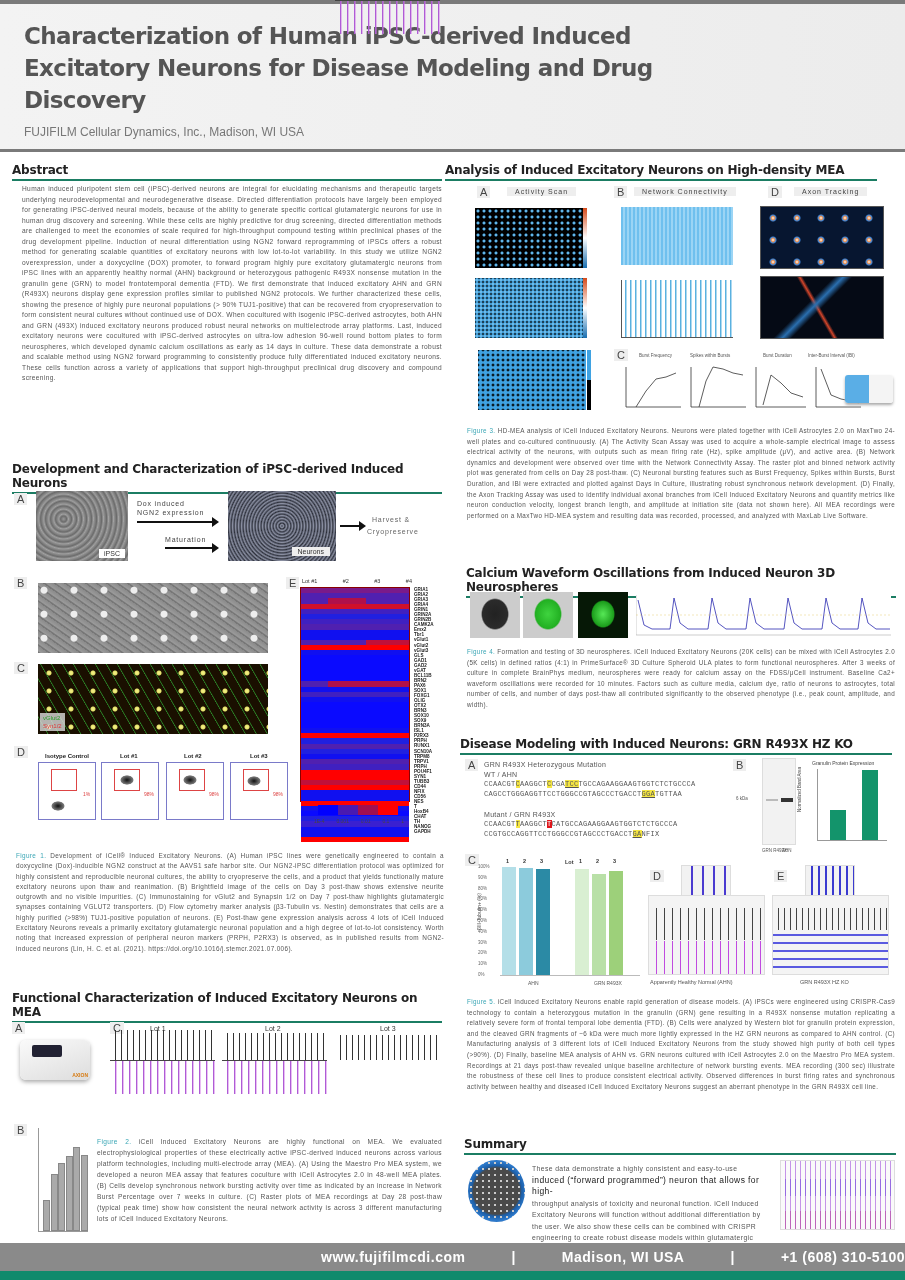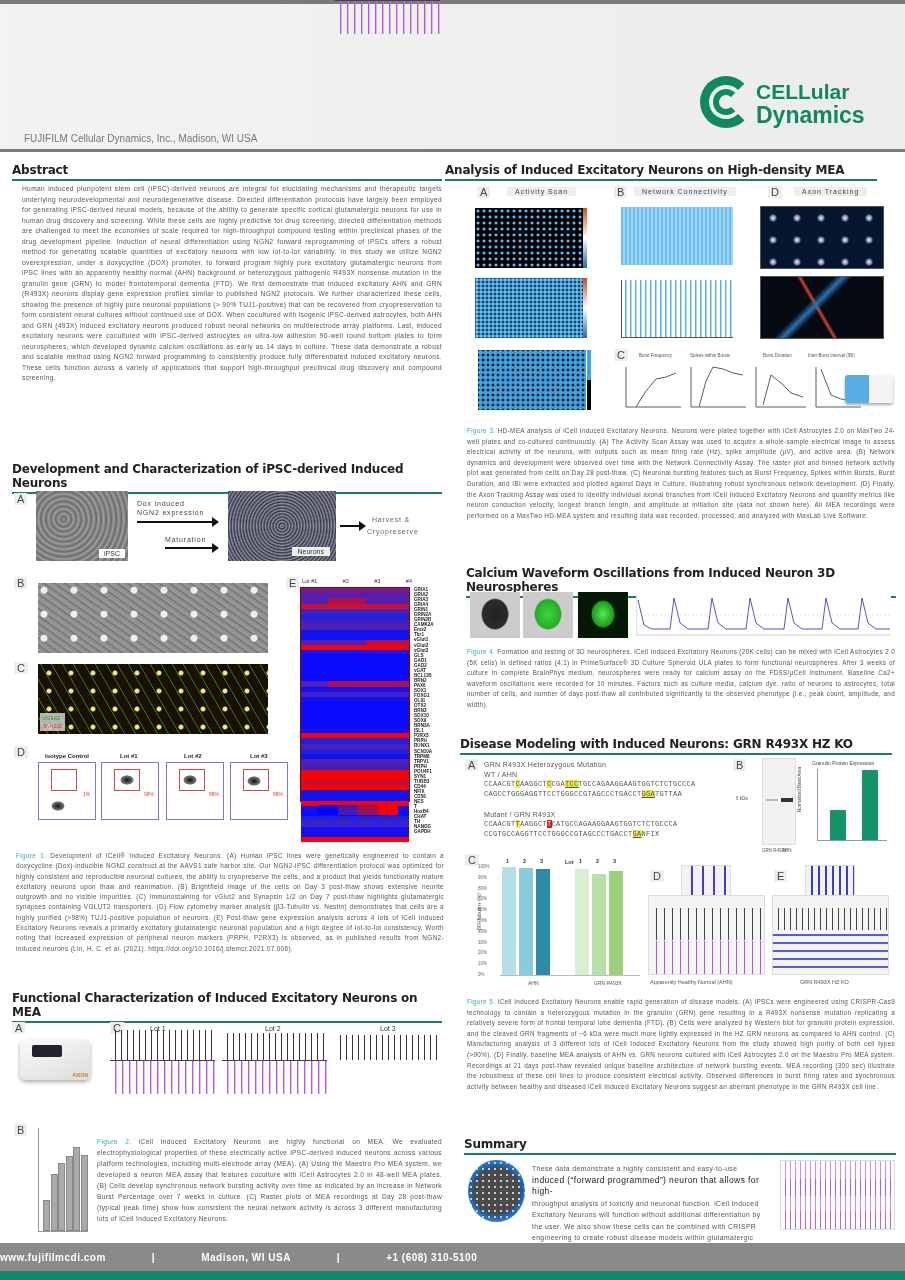--- a/index.html
+++ b/index.html
@@ -1,21 +1,21 @@
 <!DOCTYPE html>
 <html><head>
 <meta charset="utf-8">
 <style>
 *{box-sizing:border-box;margin:0;padding:0}
 body{width:905px;height:1280px;background:#fff;font-family:"Liberation Sans",sans-serif;color:#444;position:relative;overflow:hidden}
 .header{position:absolute;left:0;top:0;width:905px;height:152px;background:linear-gradient(90deg,#f3f3f3,#ececec);border-top:4px solid #7a7a7a;border-bottom:3px solid #7a7a7a}
 .title{position:absolute;left:24px;top:16px;width:650px;font-size:23px;font-weight:bold;color:#555;line-height:32px;font-family:"DejaVu Sans",sans-serif;letter-spacing:-0.6px}
 .authors{position:absolute;left:24px;top:88px;width:560px;font-size:12px;color:#333;line-height:22px}
 .authors u{text-decoration:underline}
-.affil{position:absolute;left:24px;top:129px;font-size:10px;color:#777}
+.affil{position:absolute;left:24px;top:121px;font-size:12px;color:#777}
 .logo-fuji{position:absolute;left:697px;top:30px;font-size:31px;font-weight:bold;color:#111;letter-spacing:1px;font-family:"DejaVu Sans",sans-serif}
 .logo-cd{position:absolute;left:700px;top:72px;width:180px;height:60px}
 .logo-cd .ring{position:absolute;left:0;top:0;width:52px;height:52px;border-radius:50%;border:9px solid #0f8a5f;border-right-color:transparent}
 .logo-cd .ring2{position:absolute;left:13px;top:13px;width:26px;height:26px;border-radius:50%;border:6px solid #0f8a5f;border-right-color:transparent}
 .logo-cd .t1{position:absolute;left:56px;top:4px;font-size:21px;font-weight:bold;color:#0f8a5f}
 .logo-cd .t2{position:absolute;left:56px;top:26px;font-size:23px;font-weight:bold;color:#0f8a5f}
 .sec-h{position:absolute;font-size:12px;font-weight:bold;color:#222;font-family:"DejaVu Sans",sans-serif;border-bottom:2px solid #1b7d63;padding-bottom:2px;letter-spacing:-0.2px}
 .body-text{position:absolute;font-size:6.6px;line-height:10.5px;color:#555;letter-spacing:0.35px;text-align:justify}
 .fig-label{color:#3aa6b5}
 .panel-letter{position:absolute;font-size:11px;color:#444;background:#eee;padding:0 3px}
@@ -27,42 +27,37 @@
 .heat{position:absolute;left:300px;top:587px;width:110px;height:215px;border:1px solid #800}
 .heat div{height:5.2px;width:100%}
 .genes{position:absolute;left:414px;top:587px;width:40px;font-size:4.6px;line-height:5.05px;font-weight:bold;color:#222}
 .cbar{position:absolute;left:318px;top:805px;width:80px;height:10px;display:flex}
 .cbar span{flex:1}
 .cbar-labels{position:absolute;left:314px;top:818px;width:90px;display:flex;justify-content:space-between;font-size:5px;color:#444}
 .flow{position:absolute;width:58px;height:58px;border:1px solid #7a7ac9;background:#fff}
 .flow .gate{position:absolute;left:12px;top:6px;width:26px;height:22px;border:1px solid #d44}
 .flow .dot{position:absolute;width:14px;height:10px;border-radius:50%;background:radial-gradient(#111,#777 60%,transparent 70%)}
 .flow-t{position:absolute;font-size:6px;font-weight:bold;color:#222}
-.footer{position:absolute;left:0;top:1243px;width:905px;height:28px;background:#8a8a8a;color:#fff;font-size:10px;font-weight:bold;display:flex;justify-content:flex-start;align-items:center;gap:46px;letter-spacing:0.5px}
+.footer{position:absolute;left:0;top:1243px;width:905px;height:28px;background:#8a8a8a;color:#fff;font-size:14px;font-weight:bold;display:flex;justify-content:flex-end;align-items:center;gap:46px;letter-spacing:0.5px}
 .footer-bar{position:absolute;left:0;top:1271px;width:905px;height:9px;background:#108a6c}
 .raster{position:absolute;background:repeating-linear-gradient(90deg,transparent 0,transparent 5px,#8a3ec2 5px,#d27ae8 6px,transparent 7px);border-top:1px solid #444}
 .bar2b{position:absolute;bottom:0;width:8px;background:#aaa;border:1px solid #888}
 .hbar{position:absolute;bottom:0;width:16px}
 .seq{position:absolute;font-size:7px;line-height:9.5px;color:#555;letter-spacing:0.3px;font-family:"Liberation Mono",monospace}
 .hl{background:#f5e642}
 .hlr{background:#e0151b;color:#fff}
 .summary-text{position:absolute;left:532px;top:1163px;width:235px;font-size:6.8px;line-height:11.5px;color:#555;letter-spacing:0.4px}
 .summary-text .big{font-size:8.5px;color:#222}
 </style>
 </head>
 <body>
 
 <div class="header">
+  <div class="title">Characterization of Human iPSC-derived Induced Excitatory Neurons for Disease Modeling and Drug Discovery</div>
   <div class="affil">FUJIFILM Cellular Dynamics, Inc., Madison, WI USA</div>
-  <div class="logo-cd">
-    <div class="ring"></div>
-    <div class="ring2"></div>
-    <div class="t1">CELLular</div>
-    <div class="t2">Dynamics</div>
-  </div>
 </div>
 
 <div class="sec-h" style="left:12px;top:163px;width:430px">Abstract</div>
 <div class="body-text" style="left:22px;top:184px;width:420px">Human induced pluripotent stem cell (iPSC)-derived neurons are integral for elucidating mechanisms and therapeutic targets underlying neurodevelopmental and neurodegenerative disease. Directed differentiation protocols have largely been employed for generating iPSC-derived neural models, because of the ability to generate specific cortical glutamatergic neurons for use in human drug discovery and screening. While these cells are highly predictive for drug screening, directed differentiation methods are challenged to meet the economies of scale required for high-throughput compound testing within preclinical phases of the drug development pipeline. Induction of neural differentiation using NGN2 forward reprogramming of iPSCs offers a robust method for generating scalable quantities of excitatory neurons with low lot-to-lot variability. In this study we utilize NGN2 overexpression, under a doxycycline (DOX) promoter, to forward program highly pure excitatory glutamatergic neurons from iPSC lines with an apparently healthy normal (AHN) background or heterozygous pathogenic R493X nonsense mutation in the granulin gene (GRN) to model frontotemporal dementia (FTD). We first demonstrate that induced excitatory AHN and GRN (R493X) neurons display gene expression profiles similar to published NGN2 protocols. We further characterized these cells, showing the presence of highly pure neuronal populations (&gt; 90% TUJ1-positive) that can be recovered from cryopreservation to form consistent neural cultures without continued use of DOX. When cocultured with isogenic iPSC-derived astrocytes, both AHN and GRN (493X) induced excitatory neurons produced robust neural networks on multielectrode array platforms. Last, induced excitatory neurons were cocultured with iPSC-derived astrocytes on ultra-low adhesion 96-well round bottom plates to form neurospheres, which developed dynamic calcium oscillations as early as 14 days in culture. These data demonstrate a robust and scalable method using NGN2 forward programming to consistently produce fully differentiated induced excitatory neurons. These cells function across a variety of applications that support high-throughput preclinical drug discovery and compound screening.</div>
 
 <div class="sec-h" style="left:12px;top:462px;width:430px">Development and Characterization of iPSC-derived Induced Neurons</div>
 <div class="panel-letter" style="left:14px;top:493px">A</div>
 <div class="img phase" style="left:36px;top:491px;width:92px;height:70px">
   <div style="position:absolute;right:3px;bottom:3px;background:#fff;padding:1px 5px;font-size:7px;color:#333">iPSC</div>
 </div>

